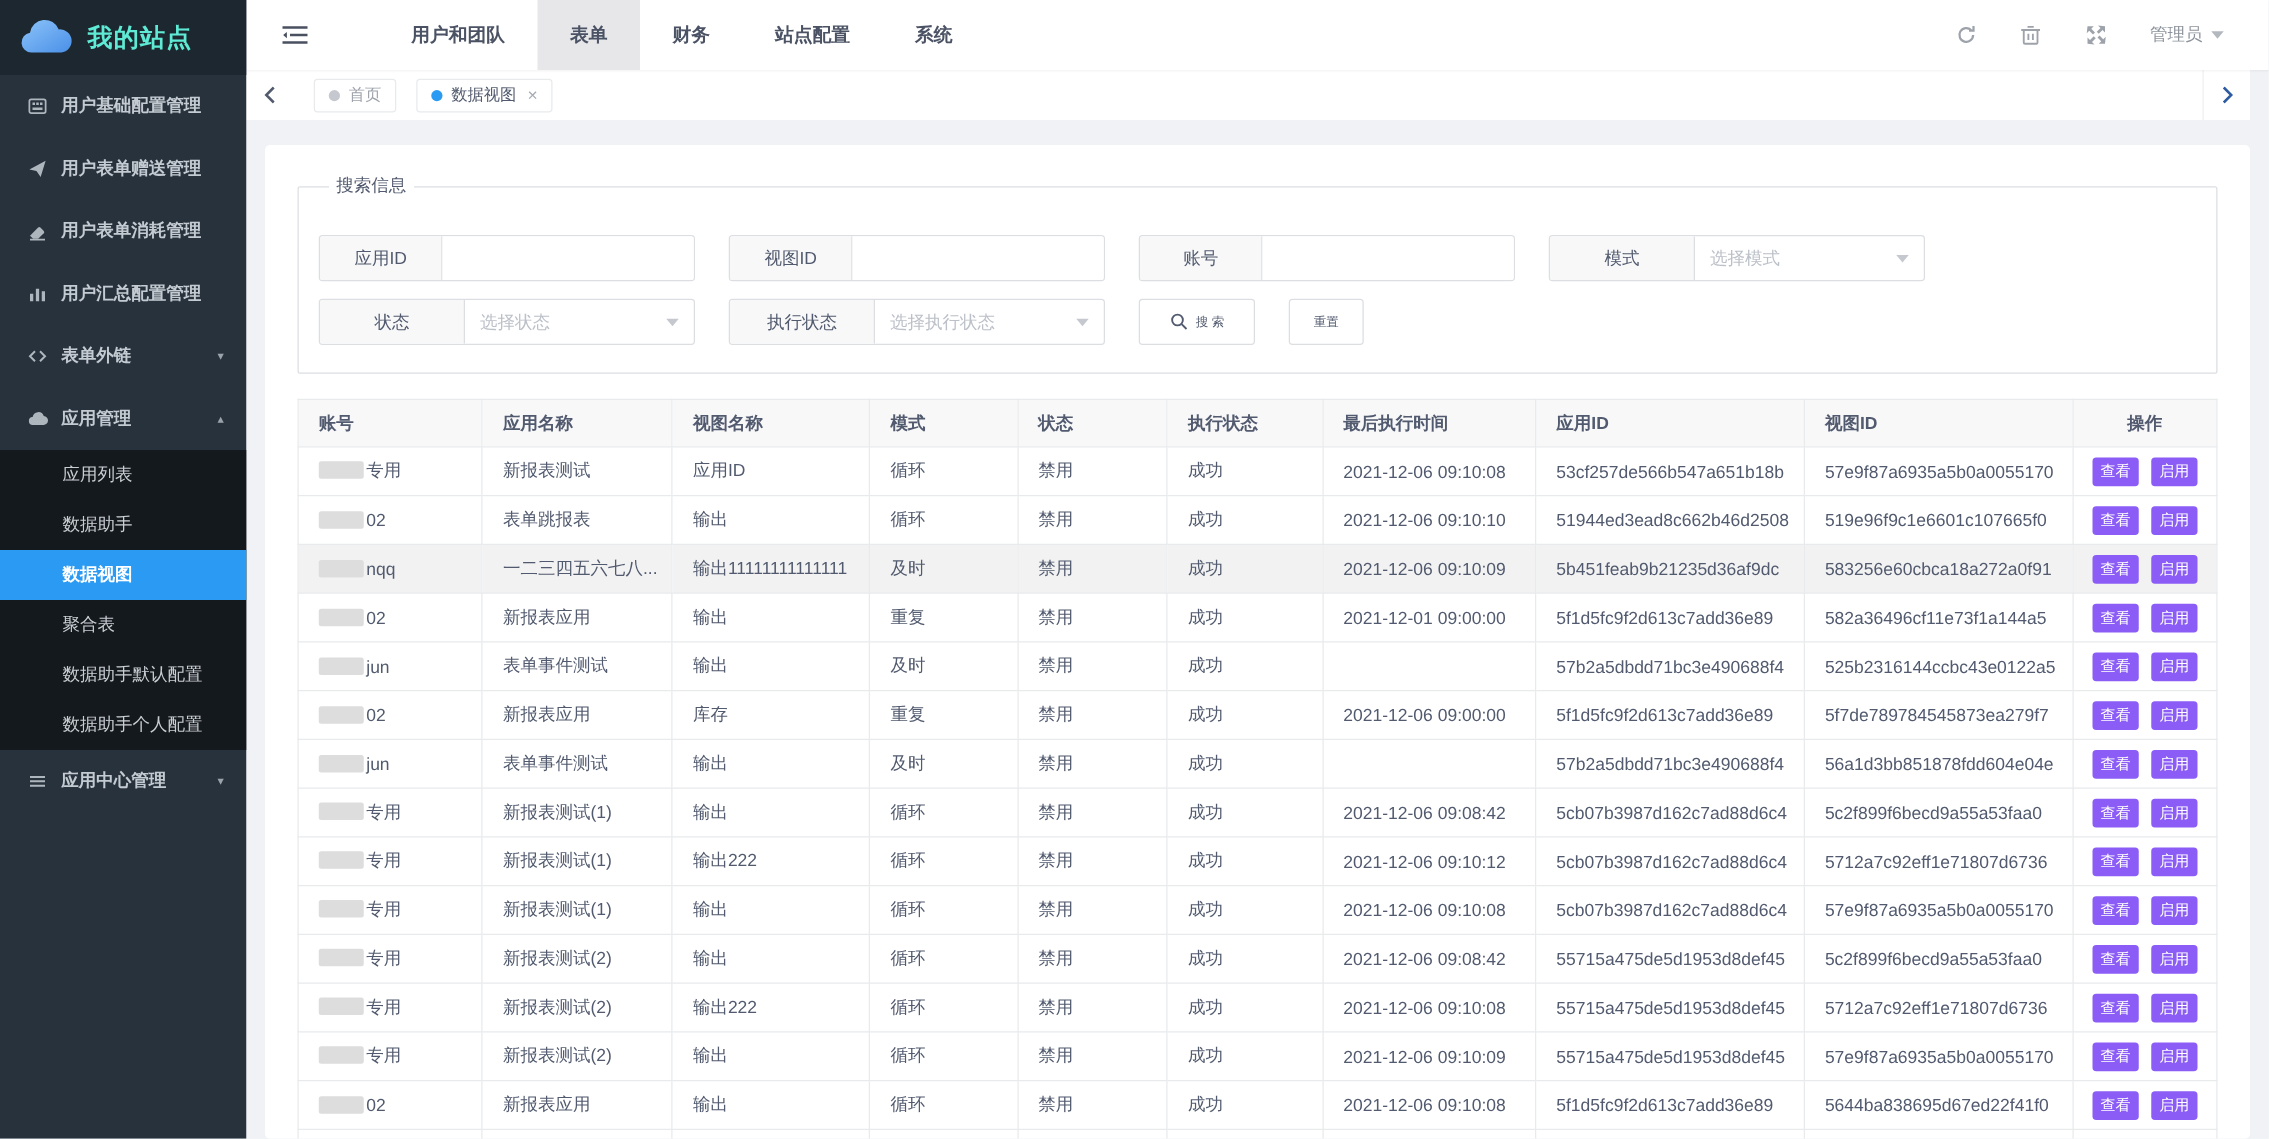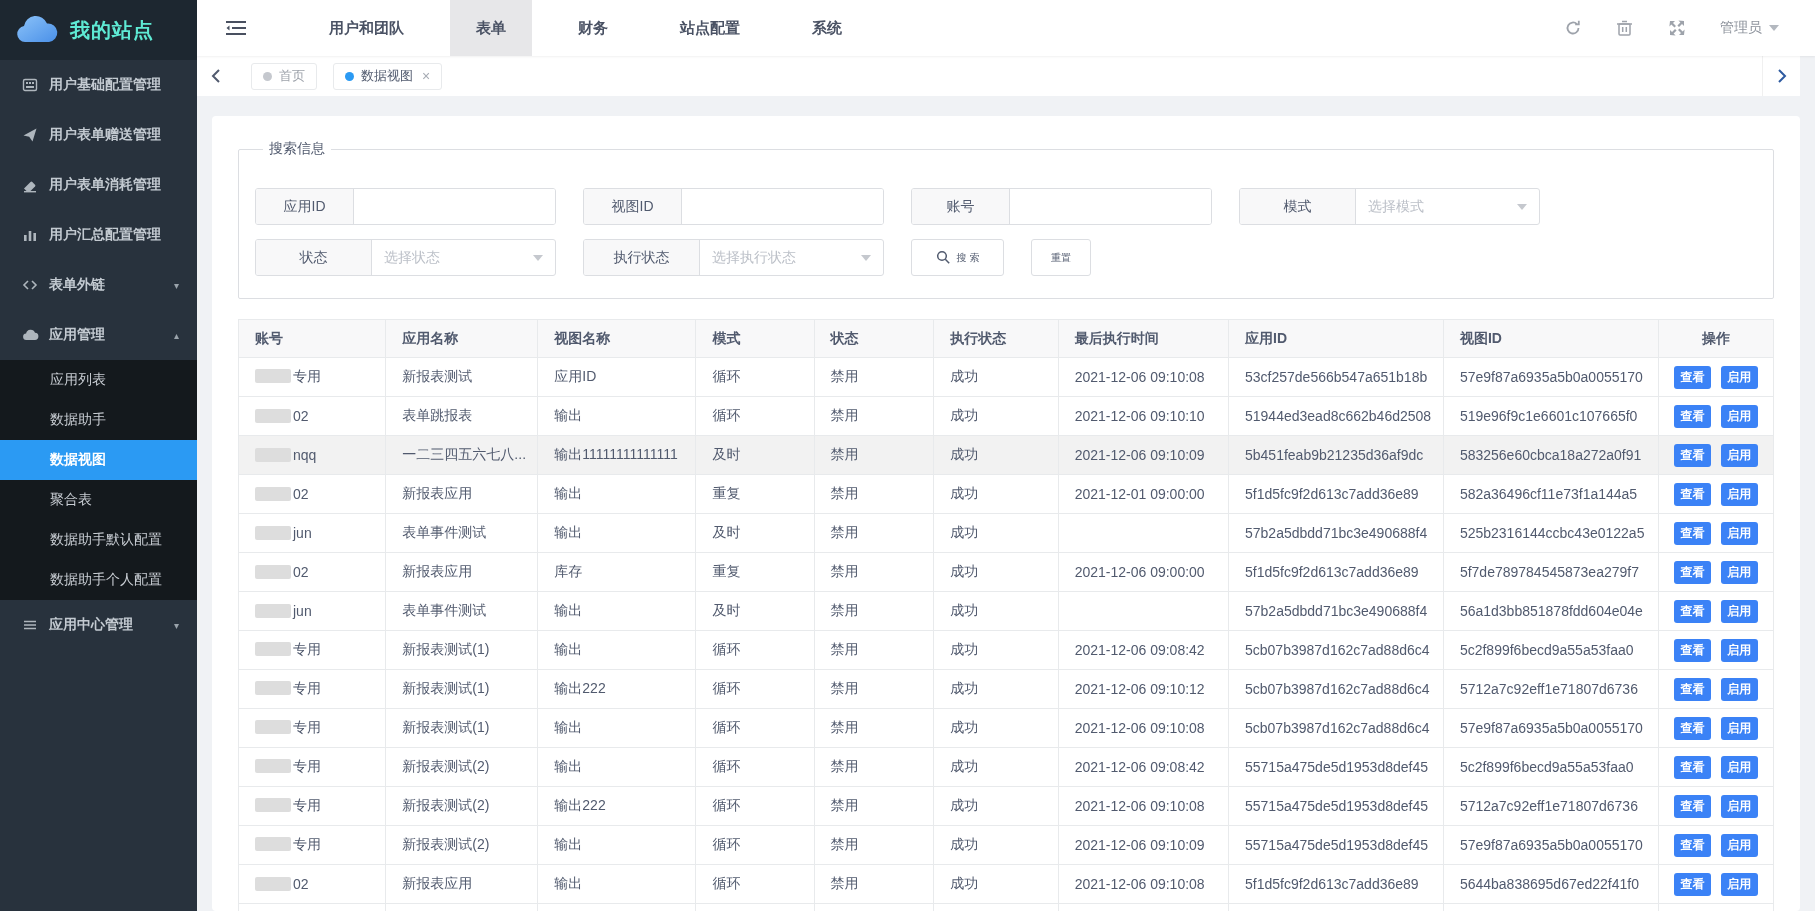--- a/index.html
+++ b/index.html
@@ -20,21 +20,21 @@
   .menu-item .chev { margin-left:auto; color:#9aa3ab; font-size:10px; }
   .submenu { background:#14191d; }
   .submenu-item { height:40px; display:flex; align-items:center; padding-left:50px;
     color:#c9ced4; font-size:14px; cursor:pointer; }
   .submenu-item.active { background:#2b9af3; color:#fff; font-weight:700; }
 
   
   .topnav { position:absolute; left:197px; top:0; right:0; height:56px; background:#fff;
     display:flex; align-items:center; box-shadow:0 1px 2px rgba(0,0,0,.06); z-index:4; }
   .collapse-btn { margin-left:28px; width:26px; cursor:pointer; color:#495060; }
-  .nav-items { display:flex; height:56px; margin-left:52px;gap:20px; }
+  .nav-items { display:flex; height:56px; margin-left:52px; }
   .nav-item { height:56px; display:flex; align-items:center; padding:0 26px;
     font-size:15px; font-weight:700; color:#4a5264; cursor:pointer; }
   .nav-item.active { background:#e7e7e9; }
   .topnav-right { margin-left:auto; display:flex; align-items:center; gap:34px;
     padding-right:36px; color:#9ea3ab; }
   .tn-icon { width:18px; height:18px; cursor:pointer; color:#9ea3ab; }
   .user-entry { display:flex; align-items:center; gap:7px; color:#8d939c;
     font-size:14px; cursor:pointer; }
   .caret-down { width:0; height:0; border-left:5px solid transparent;
     border-right:5px solid transparent; border-top:6px solid #b3b8bf; }
@@ -84,22 +84,22 @@
   
   .data-table { width:100%; border-collapse:collapse; margin-top:20px;
     table-layout:fixed; }
   .data-table th, .data-table td { border:1px solid #e8eaec; font-size:14px;
     color:#515a6e; text-align:left; padding:0 0 0 16px; height:39px;
     overflow:hidden; white-space:nowrap; text-overflow:ellipsis; }
   .data-table th { background:#f8f8f9; font-weight:700; height:38px; }
   .data-table tr.hl td { background:#f2f2f2; }
   .td-actions { padding:0 6px !important; text-align:center !important; }
   .mini-btn { display:inline-block; min-width:37px; padding:3px 6px; border-radius:3px;
-    background:#3b82f6; color:#fff; font-size:12px; text-align:center; cursor:pointer;
-    margin:0 3px;font-weight:bold; }
+    background:#8b5cf6; color:#fff; font-size:12px; text-align:center; cursor:pointer;
+    margin:0 3px; }
   .redact { display:inline-block; width:36px; height:14px; background:#dddddd;
     border-radius:2px; vertical-align:-2px; margin-right:2px; }
 
   svg { display:block; }
 </style>
 </head>
 <body>
 
 <aside class="sidebar">
   <div class="logo">

